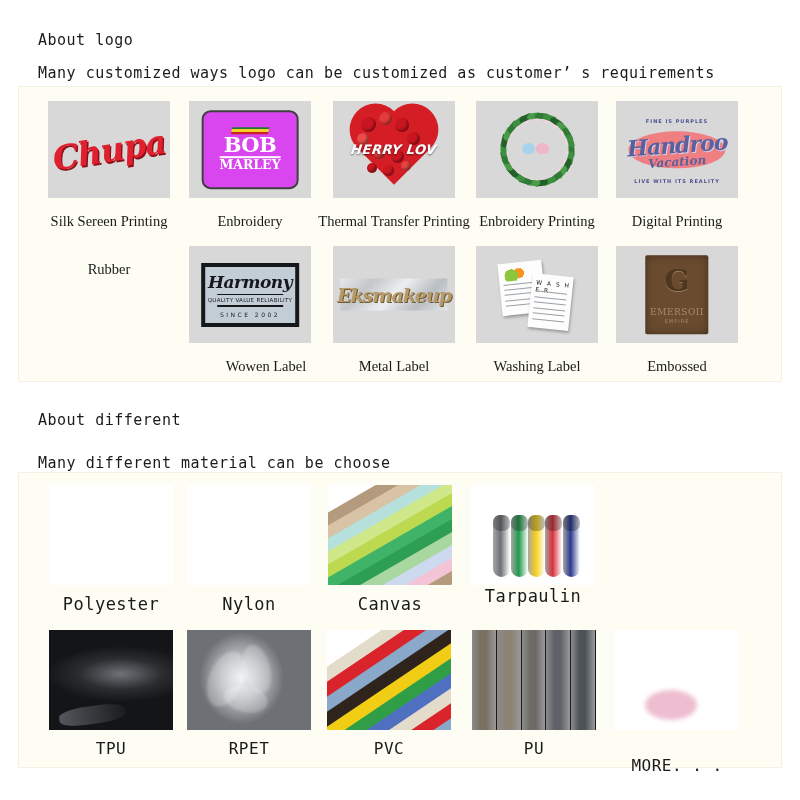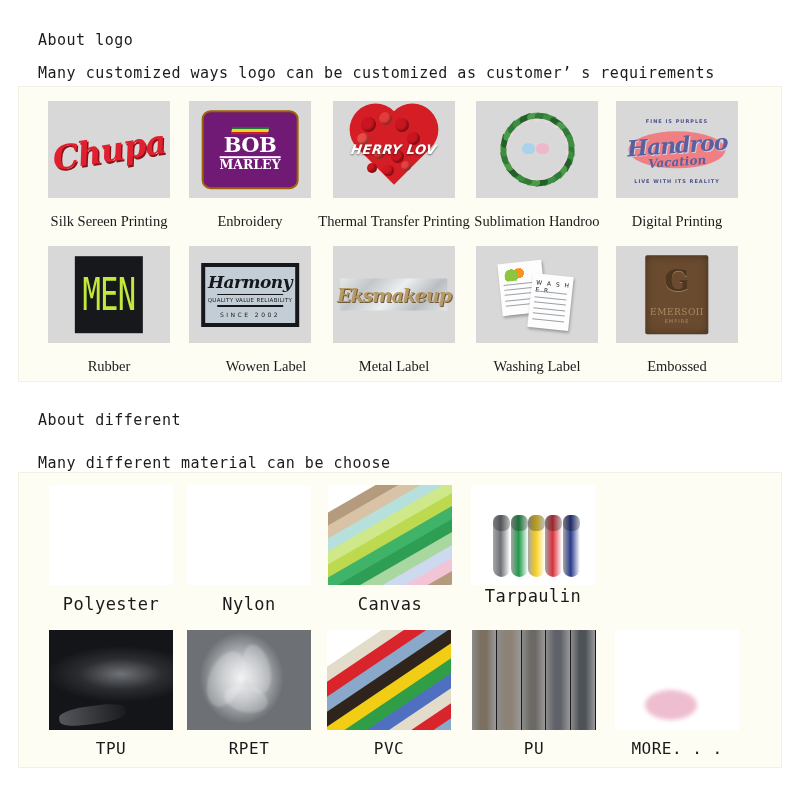--- a/index.html
+++ b/index.html
@@ -73,22 +73,22 @@
     font-size:33px;color:#e0202e;
     text-shadow:1px 2px 0 #8d0f17;
     letter-spacing:-1px;
   }
 
   
   .patch{
     position:absolute;left:50%;top:50%;
     transform:translate(-50%,-50%);
     width:76%;height:78%;
-    background:#701a75;
-    border:2px solid #a16207;
+    background:#d946ef;
+    border:2px solid #404040;
     border-radius:9px;
     display:flex;flex-direction:column;
     align-items:center;justify-content:center;
   }
   .rasta{
     width:40%;height:7px;
     background:linear-gradient(to bottom,#1f7a33 0 33%,#f2d024 33% 66%,#c8202a 66% 100%);
     transform:skewX(-12deg);
     margin-bottom:1px;
   }
@@ -357,21 +357,21 @@
                 <i class="leaf" style="left: 61.4494px; top: 16.4538px; background: rgb(74, 156, 72); transform: rotate(408.462deg);"></i>
                 <i class="leaf" style="left: 66.1055px; top: 23.1994px; background: rgb(47, 122, 54); transform: rotate(422.308deg);"></i>
                 <i class="leaf" style="left: 69.012px; top: 30.8633px; background: rgb(61, 143, 64); transform: rotate(436.154deg);"></i>
               </div>
             <div class="wcenter">
               <i class="bird b1"></i>
                 <i class="bird b2"></i>
             </div>
           </div>
         </div>
-        <div class="caption" style="margin-top:16px;">Sublimation Handroo</div>
+        <div class="caption" style="margin-top:16px;">Enbroidery Printing</div>
       </div>
 
       <div class="cell" style="width:140px;">
         <div class="thumb" style="width:122px;height:97px;">
           <div class="art">
             <div class="handroo">
               <div class="hoval"></div>
               <div class="harc" style="top:-2px;">FINE IS PURPLES</div>
               <div class="hscript">Handroo</div>
               <div class="hscript2">Vacation</div>
@@ -379,27 +379,20 @@
             </div>
           </div>
         </div>
         <div class="caption" style="margin-top:16px;">Digital Printing</div>
       </div>
     </div>
 
     <div class="row" style="position:absolute;left:20px;top:159px;">
 
       <div class="cell" style="width:140px;">
-        <div class="thumb" style="width:122px;height:97px;">
-          <div class="art">
-            <div class="rubber">
-                <span>MEN</span>
-              </div>
-          </div>
-        </div>
         <div class="caption" style="margin-top:16px;">Rubber</div>
       </div>
 
       <div class="cell" style="width:142px;">
         <div class="thumb" style="width:122px;height:97px;">
           <div class="art">
             <div class="woven">
                 <div class="woven-in">
               <div class="w1">Harmony</div>
               <div class="wline"></div>
@@ -608,21 +601,21 @@
                 <i style="background: linear-gradient(90deg, rgba(0, 0, 0, 0.45) 0%, rgb(141, 130, 118) 35%, rgb(141, 130, 118) 60%, rgba(0, 0, 0, 0.4) 100%);"></i>
                 <i style="background: linear-gradient(90deg, rgba(0, 0, 0, 0.45) 0%, rgb(109, 106, 102) 35%, rgb(109, 106, 102) 60%, rgba(0, 0, 0, 0.4) 100%);"></i>
                 <i style="background: linear-gradient(90deg, rgba(0, 0, 0, 0.45) 0%, rgb(95, 98, 104) 35%, rgb(95, 98, 104) 60%, rgba(0, 0, 0, 0.4) 100%);"></i>
                 <i style="background: linear-gradient(90deg, rgba(0, 0, 0, 0.45) 0%, rgb(78, 83, 88) 35%, rgb(78, 83, 88) 60%, rgba(0, 0, 0, 0.4) 100%);"></i>
               </div>
             </div>
         </div>
         <div class="caption mono-sm" style="margin-top:11px;">PU</div>
       </div>
 
-      <div class="cell" style="width:140px;">
+      <div class="cell" style="width:140px;gap:17px;">
         <div class="thumb white" style="width:124px;height:100px;">
           <div class="sw">
               <div class="fur"></div>
             <i class="fur-s" style="left:10%;top:18%;width:40px;height:30px;background:rgba(255,255,255,.35);"></i>
             <i class="fur-s" style="left:52%;top:10%;width:46px;height:34px;background:rgba(255,255,255,.28);"></i>
             <i class="fur-s" style="left:24%;top:60%;width:52px;height:30px;background:rgba(200,40,100,.30);"></i>
           </div>
         </div>
         <div class="caption mono-sm" style="margin-top:11px;">MORE. . .</div>
       </div>

